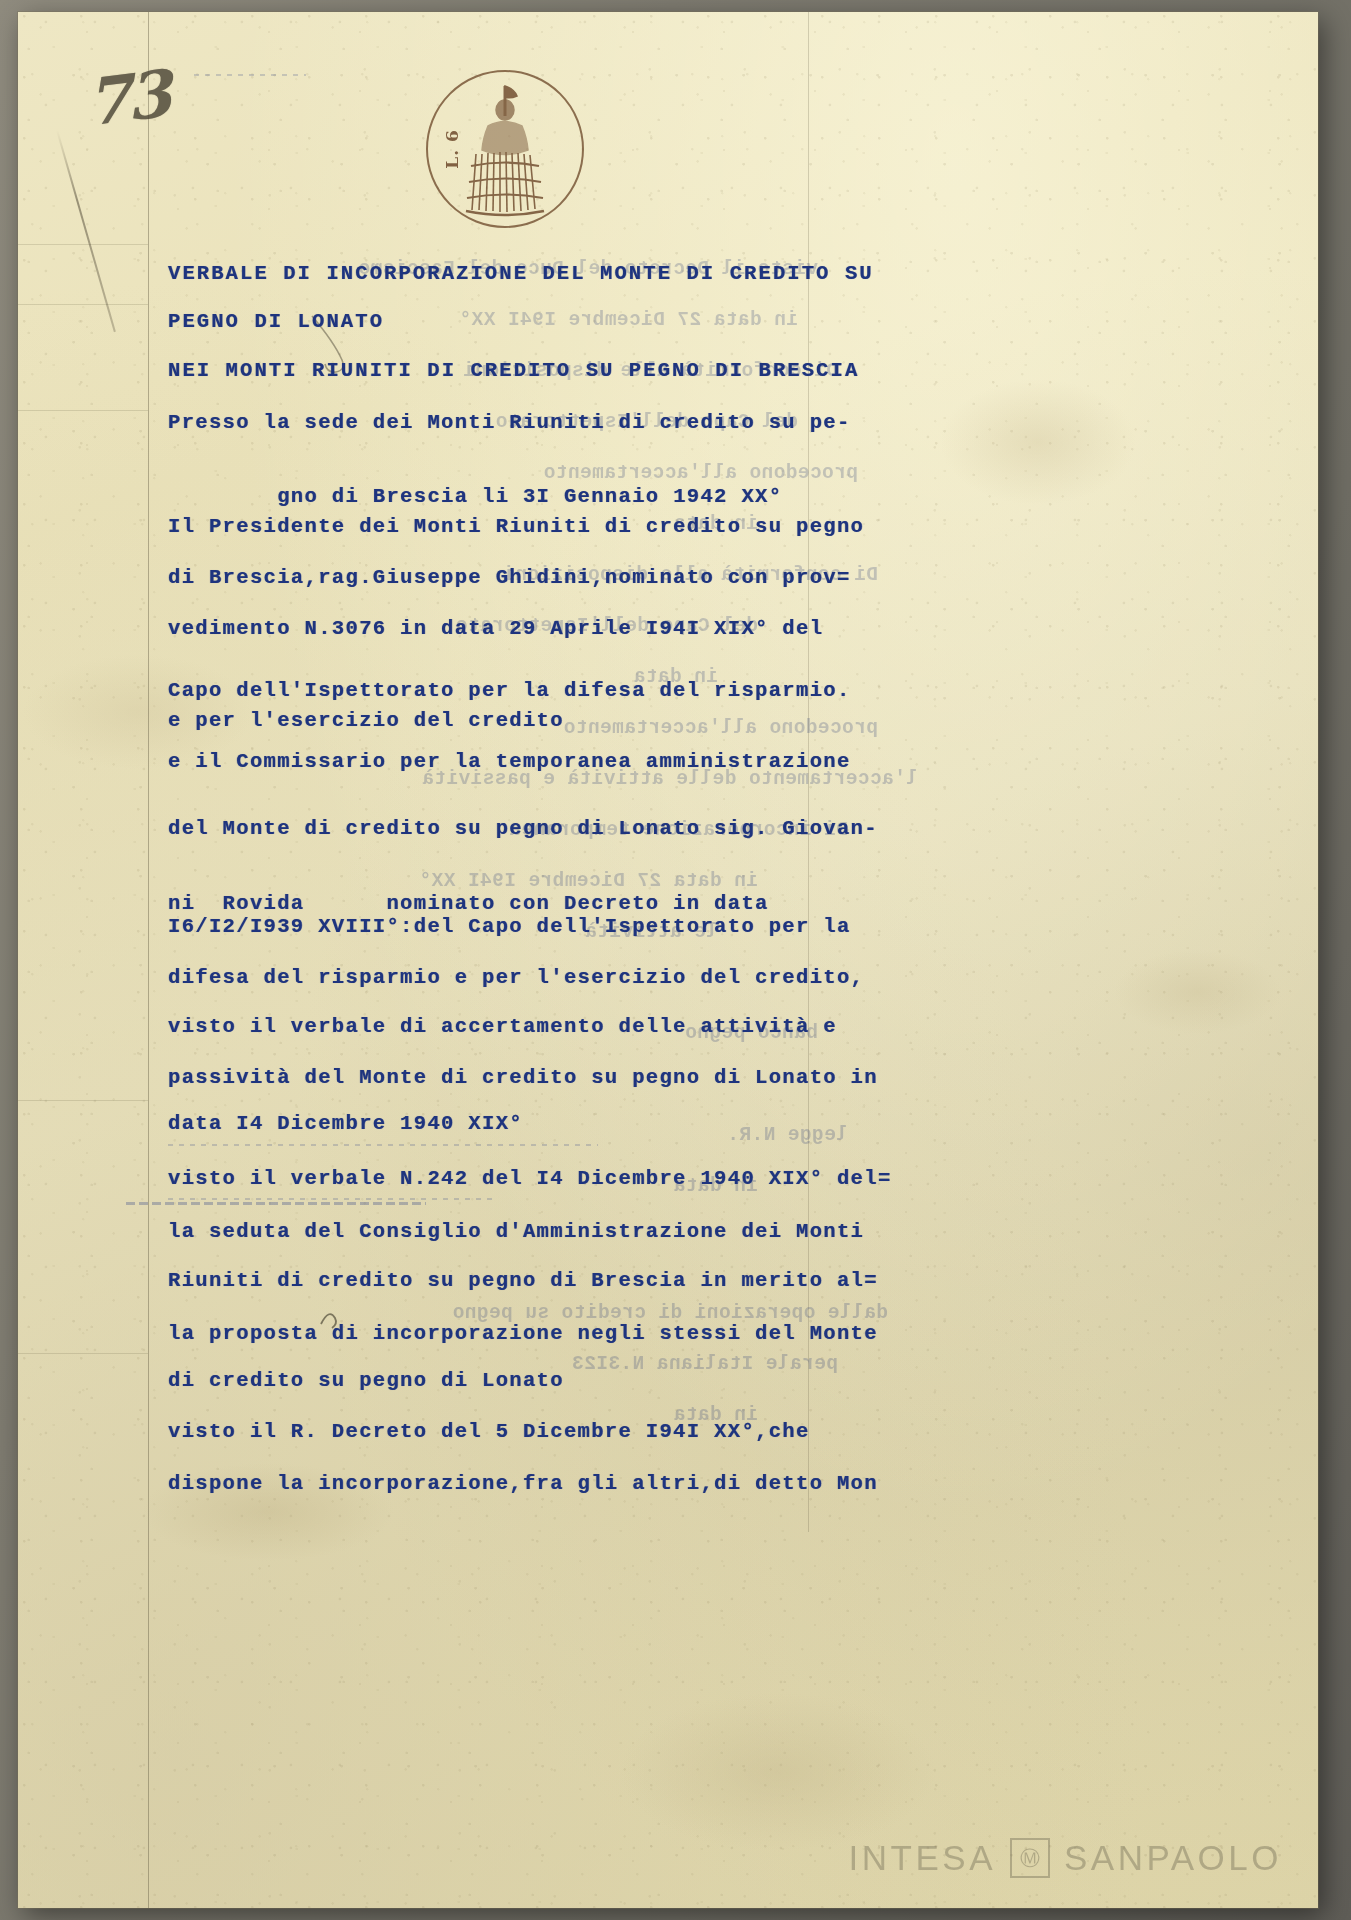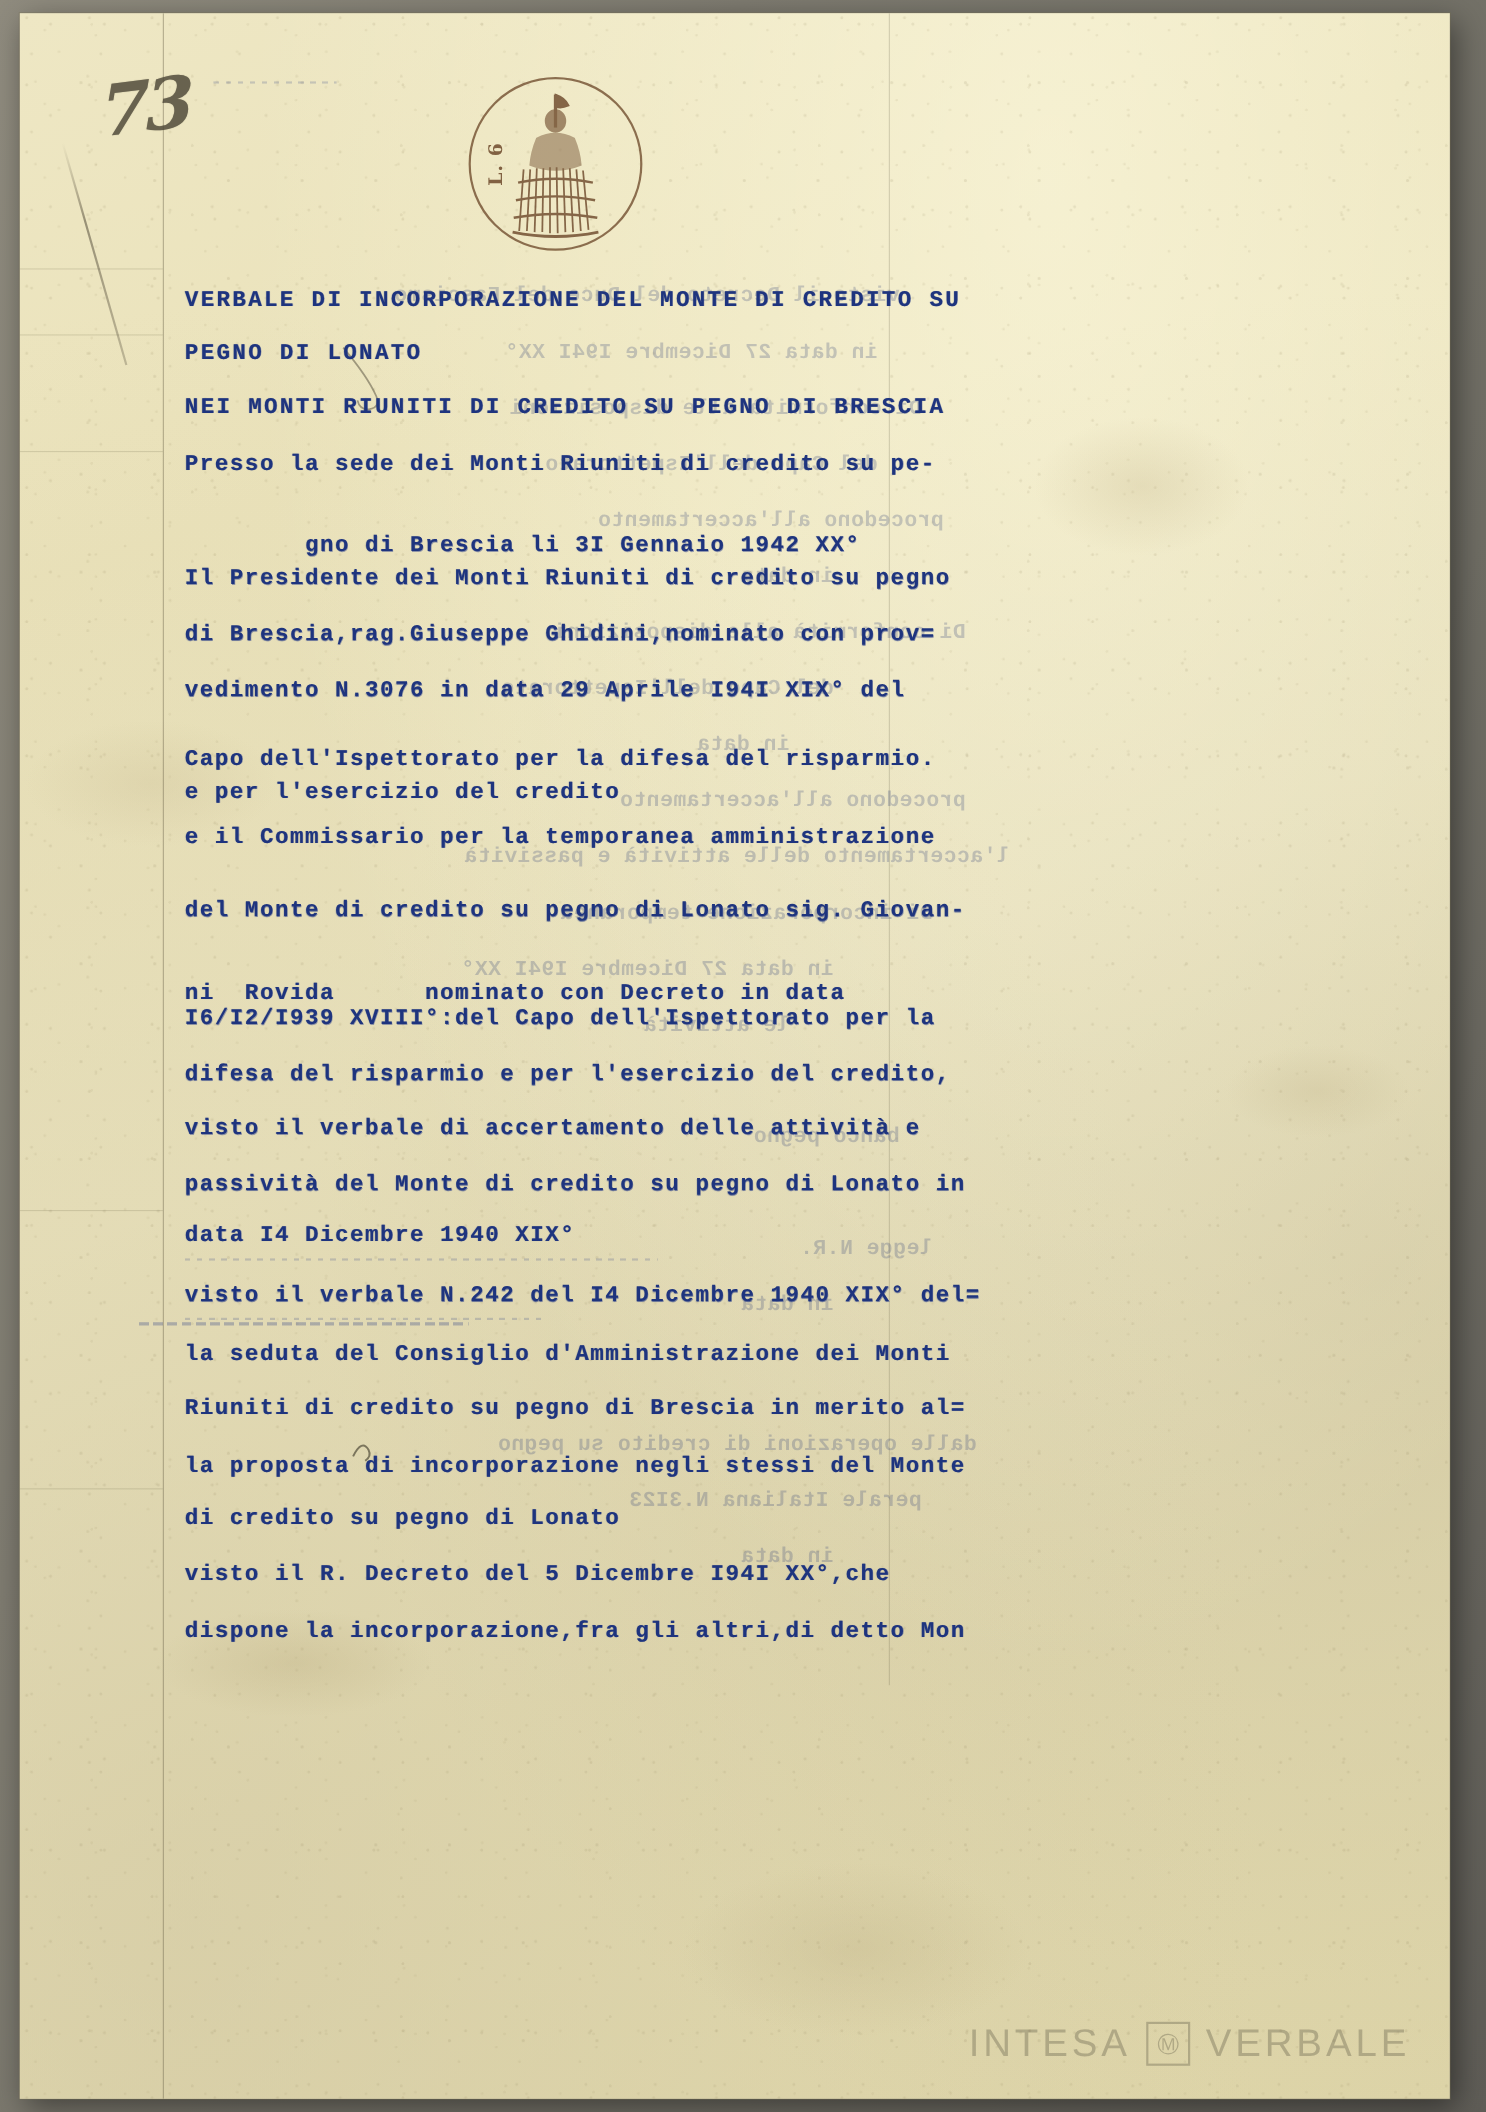--- a/index.html
+++ b/index.html
@@ -358,16 +358,16 @@
 
       <div class="artefact" style="left:176px; top:62px;  width:112px;"></div>
       <div class="artefact" style="left:150px; top:1132px; width:430px;"></div>
       <div class="artefact" style="left:150px; top:1186px; width:330px;"></div>
       <div class="artefact dense" style="left:108px; top:1190px; width:300px;"></div>
     </div>
 
     <div id="watermark">
       <span class="wm-text">INTESA</span>
       <span class="wm-mark">Ⓜ</span>
-      <span class="wm-text">VERBALE</span>
+      <span class="wm-text">SANPAOLO</span>
     </div>
   </div>
 </div>
 
 </body></html>

